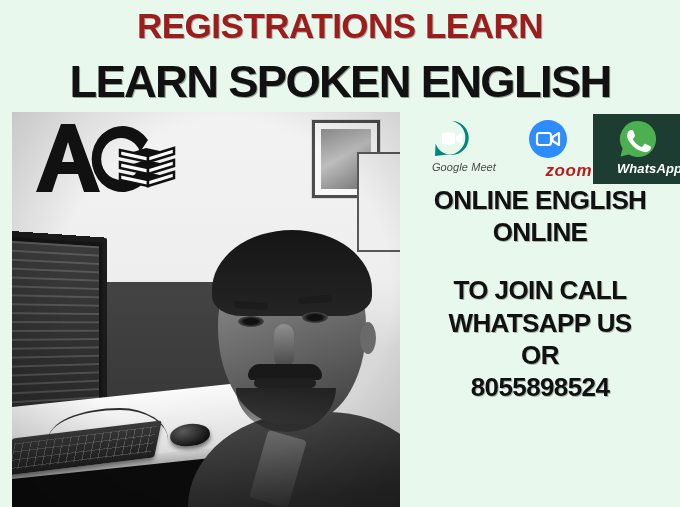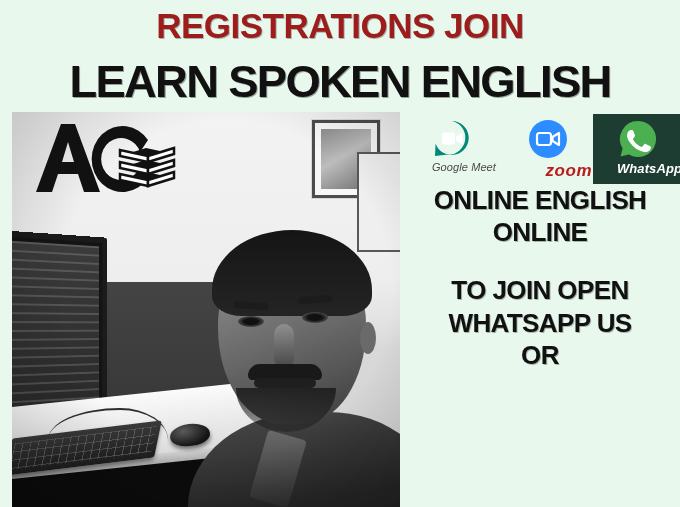--- a/index.html
+++ b/index.html
@@ -348,21 +348,21 @@
   }
   .msg-gap {
     height: 26px;
   }
 </style>
 </head>
 <body>
 
 <div class="poster" style="background: rgb(233, 248, 237);">
 
-  <div class="headline-registrations" style="color: rgb(157, 28, 28);">REGISTRATIONS JOIN</div>
+  <div class="headline-registrations" style="color: rgb(157, 28, 28);">REGISTRATIONS LEARN</div>
 
   <div class="headline-learn" style="color: rgb(17, 17, 17);">LEARN SPOKEN ENGLISH</div>
 
   <div class="photo">
     <div class="photo-wall"></div>
     <div class="photo-frame-a"></div>
     <div class="photo-frame-b"></div>
     <div class="photo-panel"></div>
     <div class="photo-monitor"></div>
     <div class="photo-desk"></div>
@@ -453,18 +453,19 @@
       </div>
       <div class="plat-label">WhatsApp</div>
     </div>
 
   </div>
 
   <div class="message">
     <div class="msg-line">ONLINE ENGLISH</div>
     <div class="msg-line">ONLINE</div>
     <div class="msg-gap"></div>
-    <div class="msg-line">TO JOIN OPEN</div>
+    <div class="msg-line">TO JOIN CALL</div>
     <div class="msg-line">WHATSAPP US</div>
     <div class="msg-line">OR</div>
+    <div class="msg-line">8055898524</div>
   </div>
 
 </div>
 
 </body></html>

